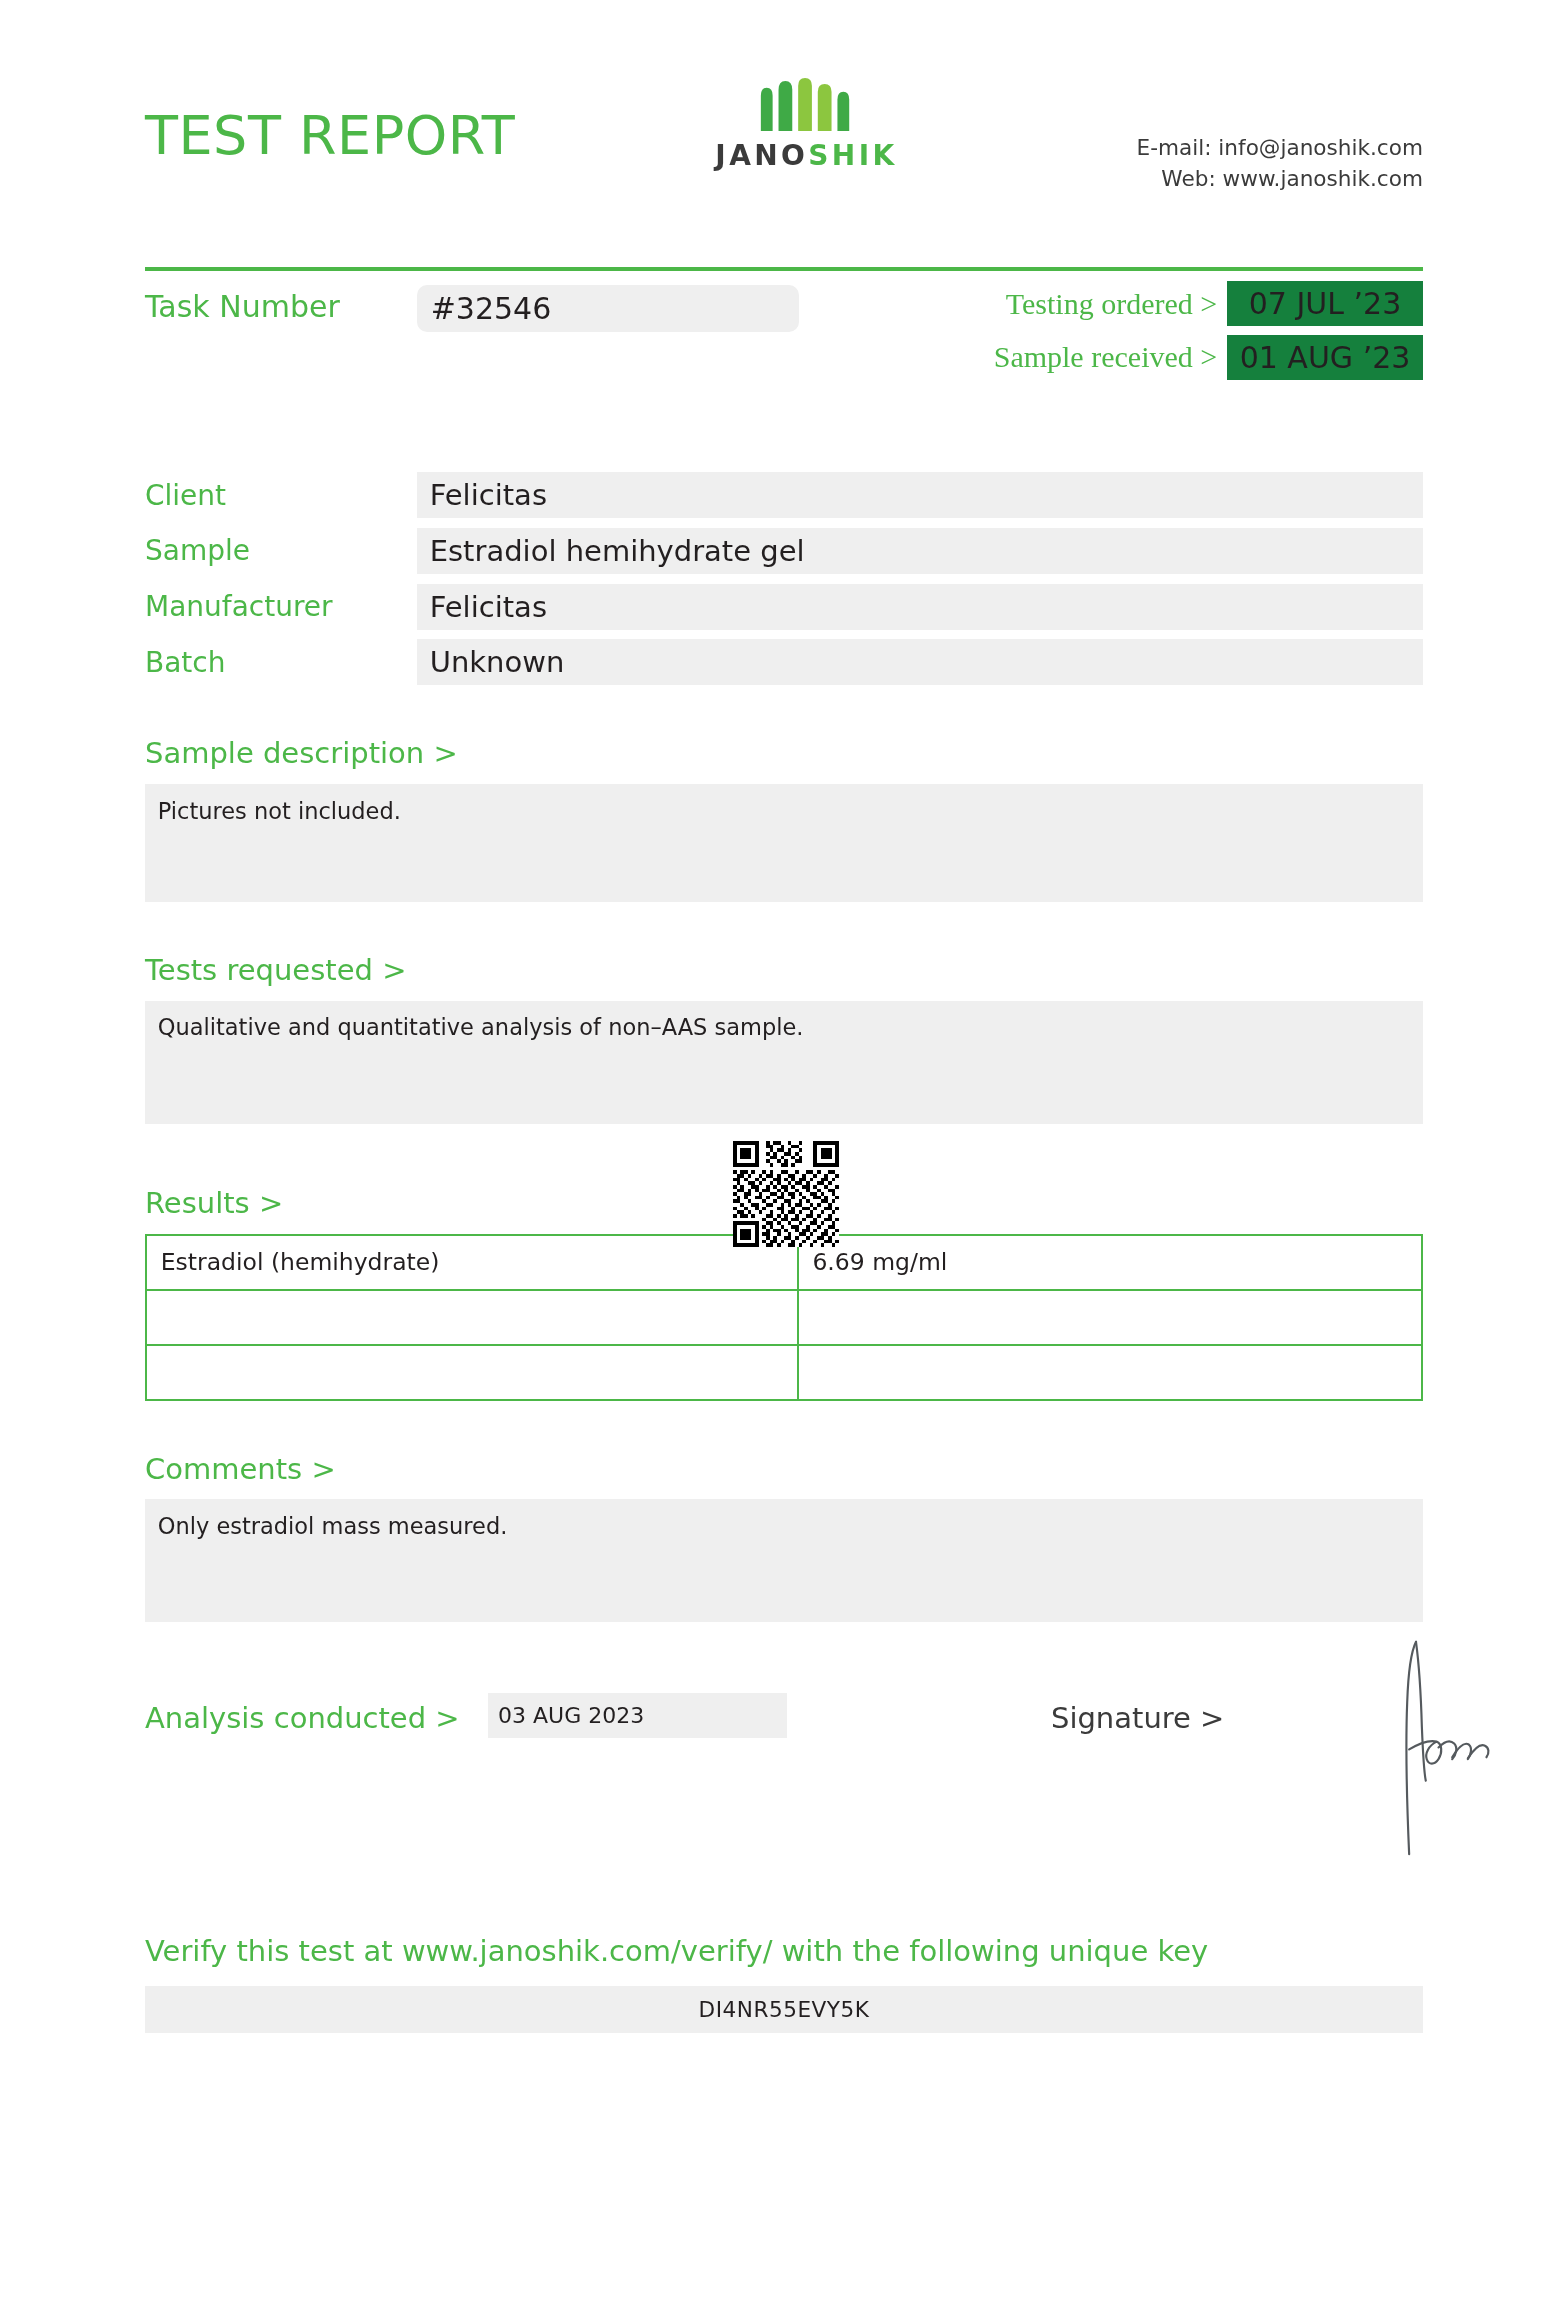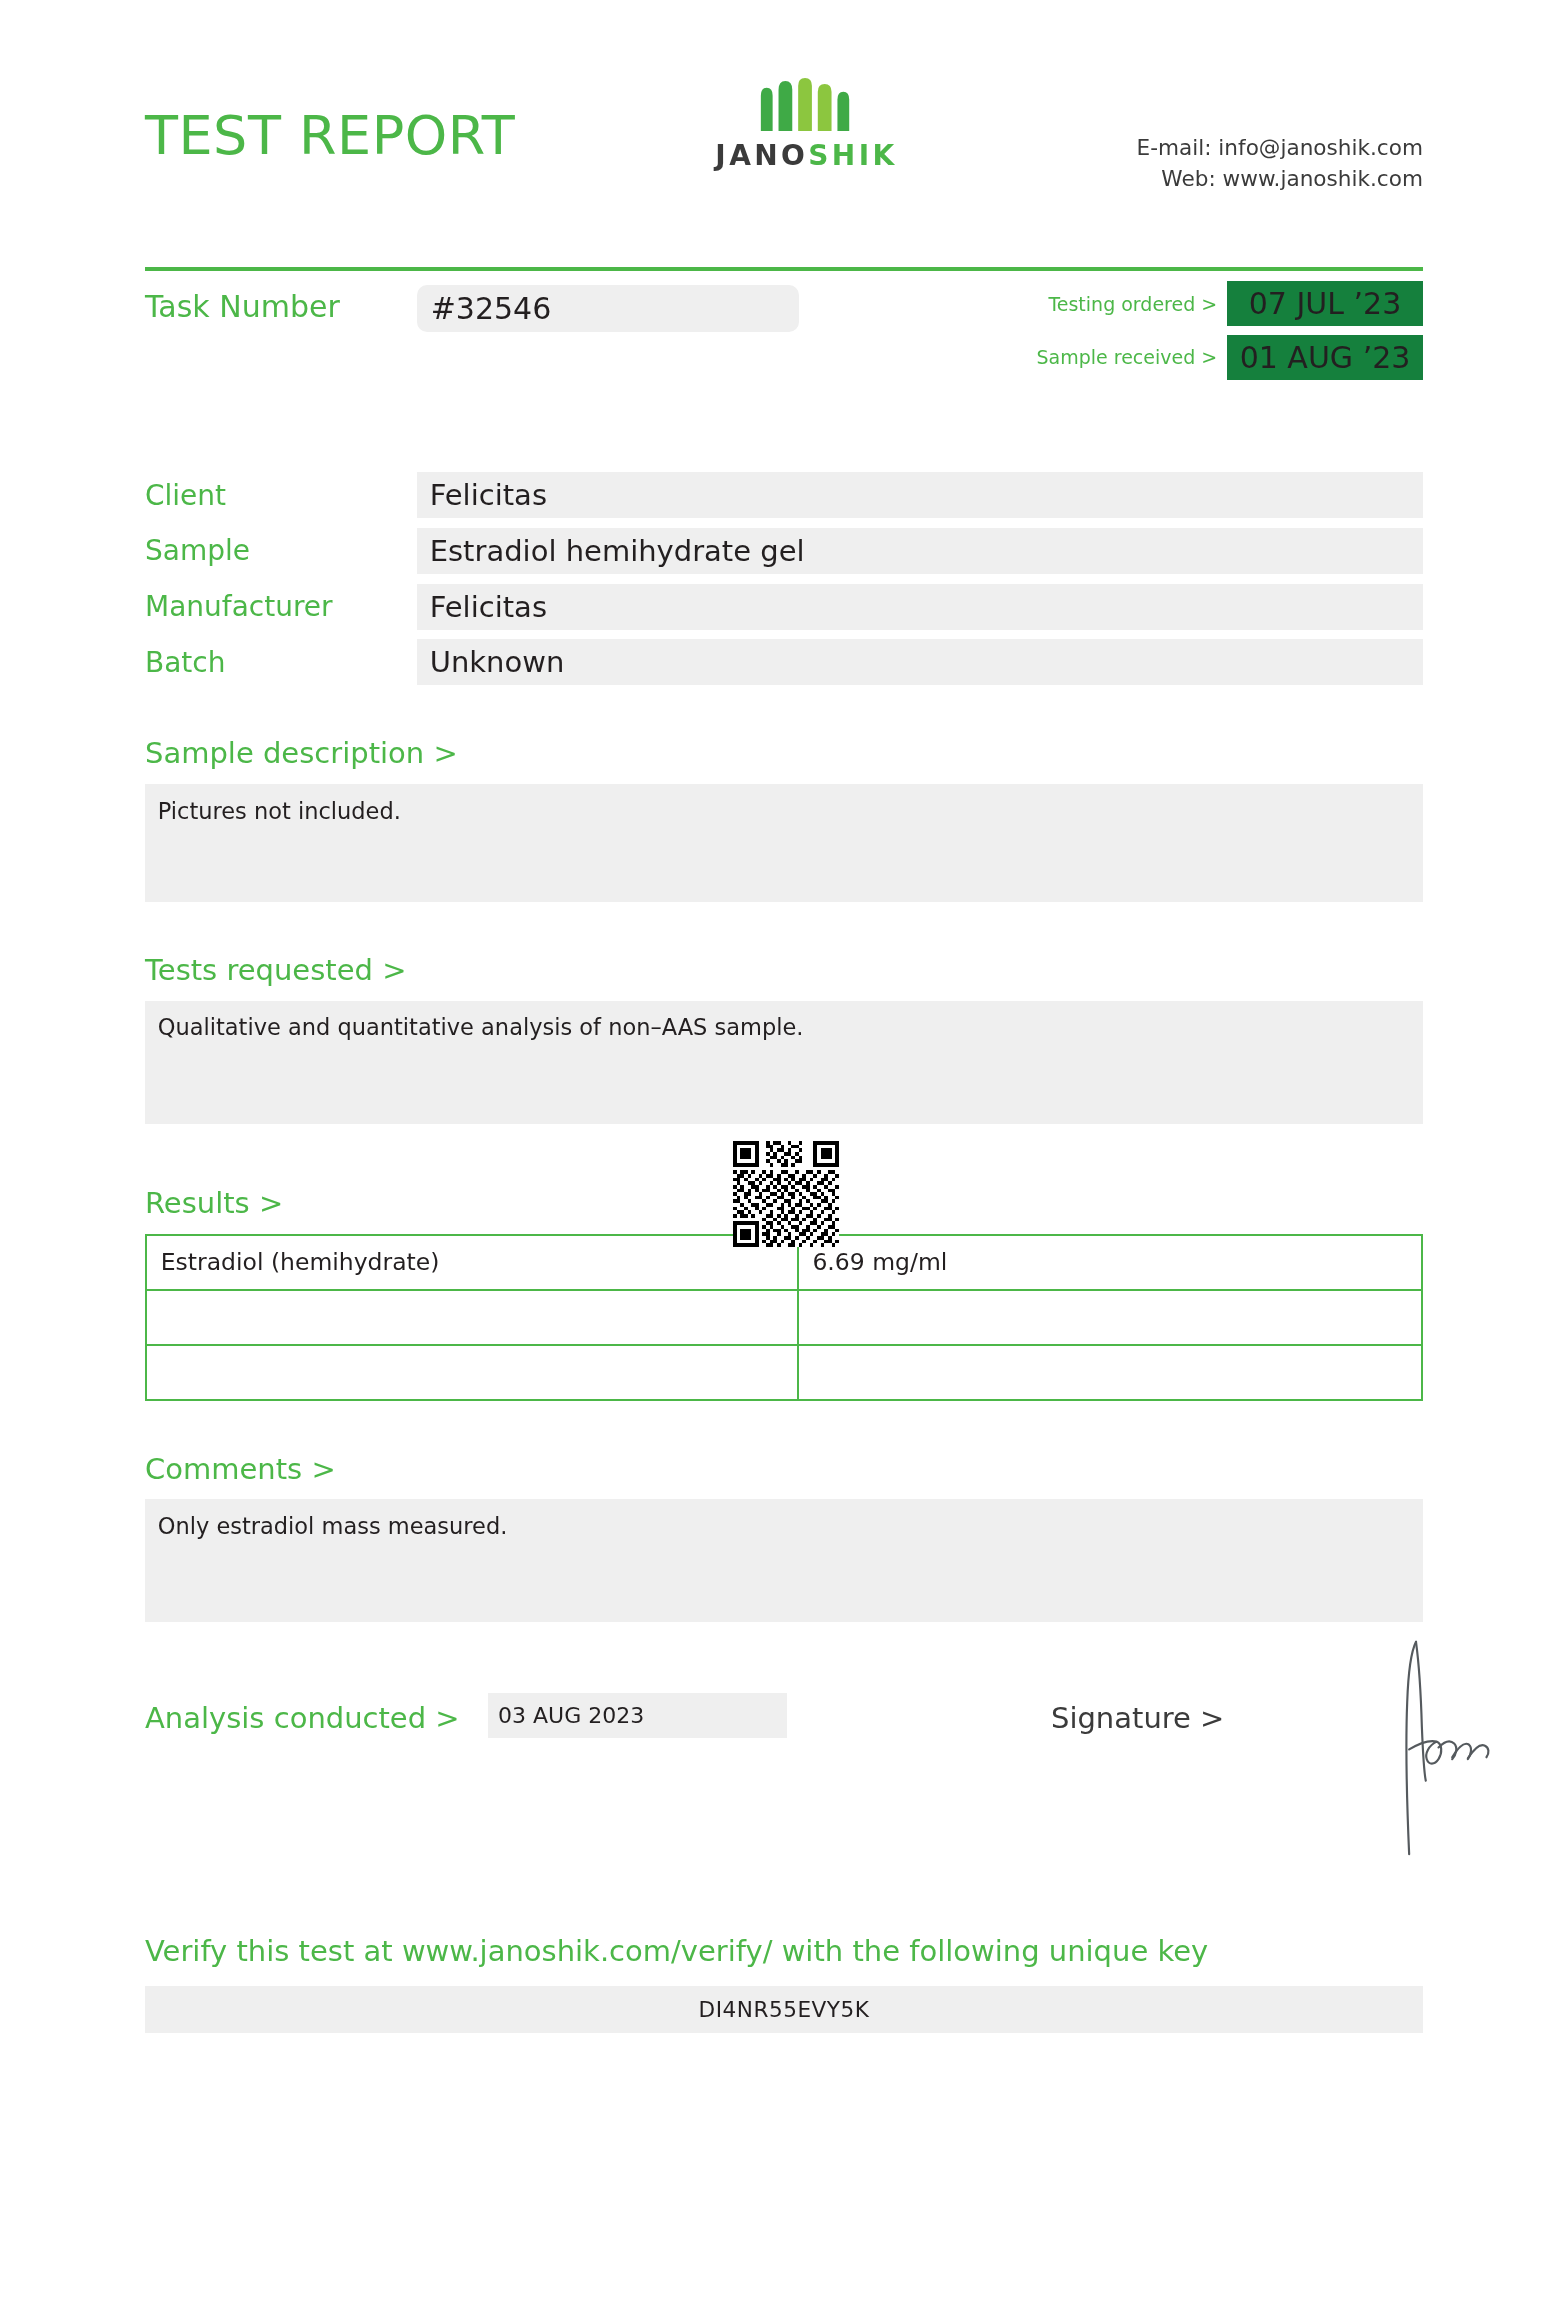--- a/index.html
+++ b/index.html
@@ -119,24 +119,25 @@
     top: -3.9px;
     width: 549px;
   }
   .date-line {
     display: flex;
     align-items: center;
     justify-content: flex-end;
     margin-bottom: 8.8px;
   }
   .date-label {
-    font-size: 19px;
+    font-size: 30px;
     color: #4cb748;
     margin-right: 9.8px;
     white-space: nowrap;
+    font-family: Liberation Serif, serif;
   }
   .date-value {
     background: #15803d;
     font-size: 30px;
     line-height: 45px;
     height: 45px;
     padding: 0 11.8px;
     min-width: 196px;
     box-sizing: border-box;
     text-align: center;

